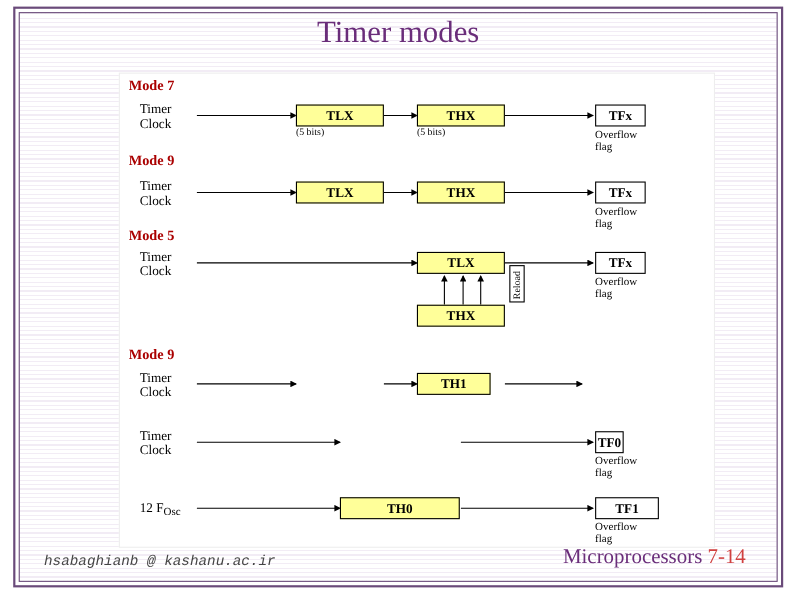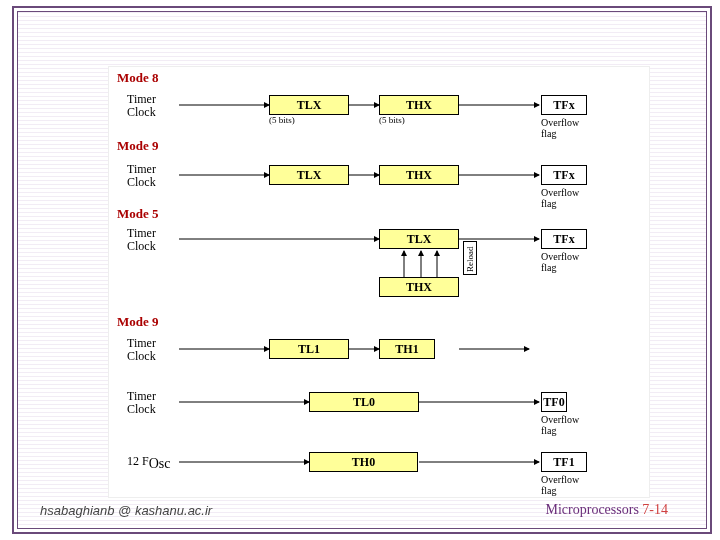--- a/index.html
+++ b/index.html
@@ -9,32 +9,33 @@
   .title{text-align:center;font-size:28px;color:#6a2d7a;margin-top:2px;font-family:"Comic Sans MS",cursive,Georgia}
   .diagram{position:absolute;left:90px;top:54px;width:540px;height:430px;background:#fff;border:1px solid #eee}
   .hd{position:absolute;font:bold 13px/1 "Times New Roman",serif;color:#a00}
   .clk{position:absolute;font:12px/1.1 "Times New Roman",serif;color:#000;width:48px}
   .box{position:absolute;border:1px solid #000;text-align:center;font:bold 12px/1 "Times New Roman",serif;color:#000;padding-top:3px;box-sizing:border-box;height:20px}
   .yel{background:#ffff99}
   .sub{position:absolute;font:9px/1 "Times New Roman",serif;color:#000;text-align:left}
   .of{position:absolute;font:10px/1.1 "Times New Roman",serif;width:52px}
   .svg{position:absolute;left:0;top:0}
   .reload{position:absolute;font:9px/1 "Times New Roman",serif;transform:rotate(-90deg);transform-origin:left top}
-  .footer-l{position:absolute;left:22px;bottom:10px;font-style:italic;font-size:13px;color:#444;font-family:Liberation Sans, sans-serif}
-  .footer-r{position:absolute;right:38px;bottom:10px;font-size:14px;color:#6a2d7a;font-family:"Comic Sans MS",cursive}
+  .footer-l{position:absolute;left:22px;bottom:10px;font-style:italic;font-size:13px;color:#444;font-family:Liberation Mono, monospace}
+  .footer-r{position:absolute;right:28px;bottom:10px;font-size:19px;color:#6a2d7a;font-family:"Comic Sans MS",cursive}
   .footer-r .pg{color:#d04040}
   .osc{position:absolute;font:12px/1 'Times New Roman',serif}
-  .osc sub{font-size:14px}
+  .osc sub{font-size:10px}
 </style>
 </head>
 <body>
 
 <div class="frame">
   <div class="frame2">
 
+    <div class="title">Timer modes</div>
 
     <div class="diagram">
 
       <svg class="svg" width="540" height="430">
         <defs>
           <marker id="ah" markerWidth="6" markerHeight="6" refX="5" refY="3" orient="auto">
             <path d="M0,0 L6,3 L0,6 z" fill="#000"></path>
           </marker>
         </defs>
 
@@ -57,21 +58,21 @@
         <line x1="240" y1="282" x2="270" y2="282" stroke="#000" marker-end="url(#ah)"></line>
         <line x1="350" y1="282" x2="420" y2="282" stroke="#000" marker-end="url(#ah)"></line>
 
         <line x1="70" y1="335" x2="200" y2="335" stroke="#000" marker-end="url(#ah)"></line>
         <line x1="310" y1="335" x2="430" y2="335" stroke="#000" marker-end="url(#ah)"></line>
 
         <line x1="70" y1="395" x2="200" y2="395" stroke="#000" marker-end="url(#ah)"></line>
         <line x1="310" y1="395" x2="430" y2="395" stroke="#000" marker-end="url(#ah)"></line>
       </svg>
 
-      <div class="hd" style="left:8px;top:4px">Mode 8</div>
+      <div class="hd" style="left:8px;top:4px">Mode 7</div>
       <div class="clk" style="left:18px;top:26px">Timer Clock</div>
       <div class="box yel" style="left:160px;top:28px;width:80px">TLX</div>
       <div class="sub" style="left:160px;top:49px;width:80px">(5 bits)</div>
       <div class="box yel" style="left:270px;top:28px;width:80px">THX</div>
       <div class="sub" style="left:270px;top:49px;width:80px">(5 bits)</div>
       <div class="box" style="left:432px;top:28px;width:46px">TFx</div>
       <div class="of" style="left:432px;top:50px">Overflow flag</div>
 
       <div class="hd" style="left:8px;top:72px">Mode 9</div>
       <div class="clk" style="left:18px;top:96px">Timer Clock</div>
@@ -85,31 +86,29 @@
       <div class="box yel" style="left:270px;top:162px;width:80px">TLX</div>
       <div class="box yel" style="left:270px;top:210px;width:80px">THX</div>
       <div class="box" style="left:354px;top:174px;width:14px;height:34px;padding:0"></div>
       <div class="reload" style="left:357px;top:205px">Reload</div>
       <div class="box" style="left:432px;top:162px;width:46px">TFx</div>
       <div class="of" style="left:432px;top:184px">Overflow flag</div>
 
       <div class="hd" style="left:8px;top:248px">Mode 9</div>
 
       <div class="clk" style="left:18px;top:270px">Timer Clock</div>
-      <div class="box yel" style="left:160px;top:272px;width:80px">TL1</div>
-      <div class="box yel" style="left:270px;top:272px;width:56px">TH1</div>
+      <div class="box yel" style="left:270px;top:272px;width:67px">TH1</div>
 
       <div class="clk" style="left:18px;top:323px">Timer Clock</div>
-      <div class="box yel" style="left:200px;top:325px;width:110px">TL0</div>
       <div class="box" style="left:432px;top:325px;width:26px">TF0</div>
       <div class="of" style="left:432px;top:347px">Overflow flag</div>
 
       <div class="osc" style="left:18px;top:388px">12 F<sub>Osc</sub></div>
       <div class="box yel" style="left:200px;top:385px;width:109px">TH0</div>
-      <div class="box" style="left:432px;top:385px;width:46px">TF1</div>
+      <div class="box" style="left:432px;top:385px;width:58px">TF1</div>
       <div class="of" style="left:432px;top:407px">Overflow flag</div>
 
     </div>
 
     <div class="footer-l">hsabaghianb @ kashanu.ac.ir</div>
     <div class="footer-r">
       <span>Microprocessors </span><span class="pg">7-14</span>
     </div>
 
   </div>

